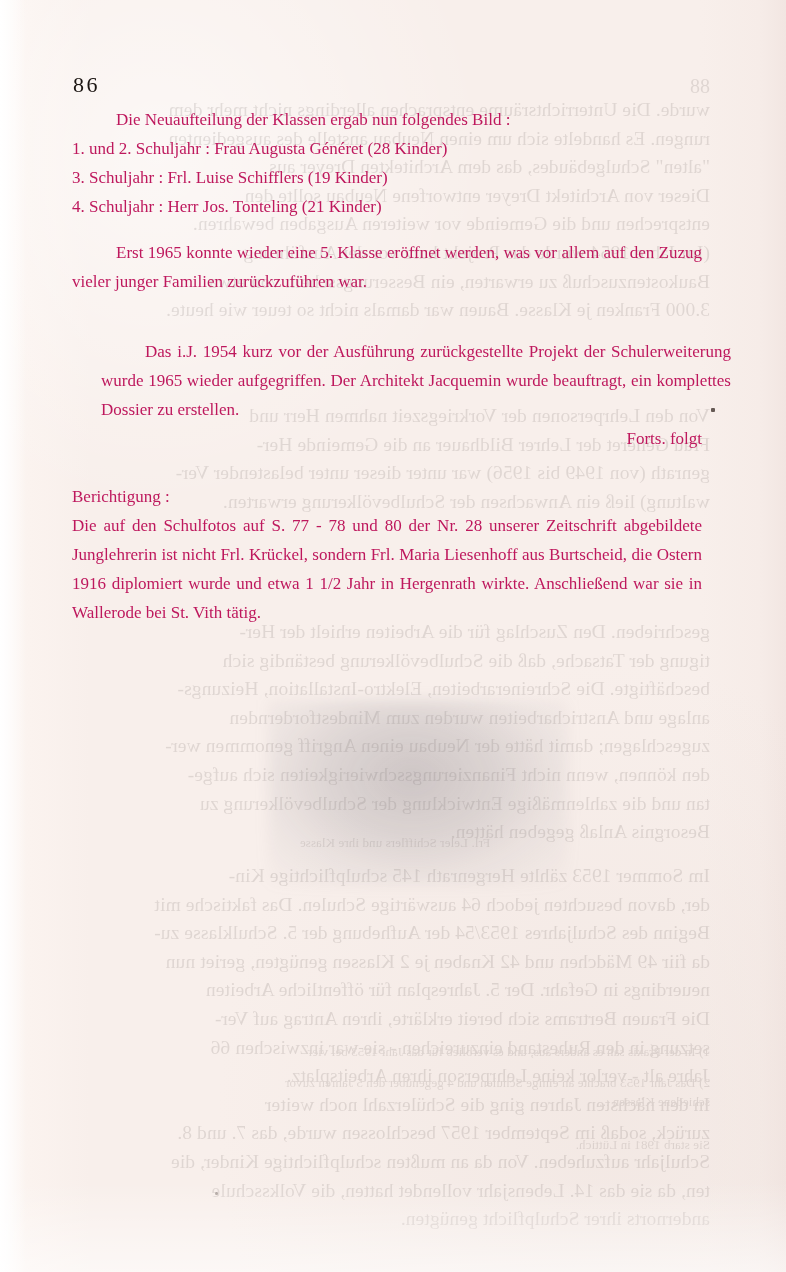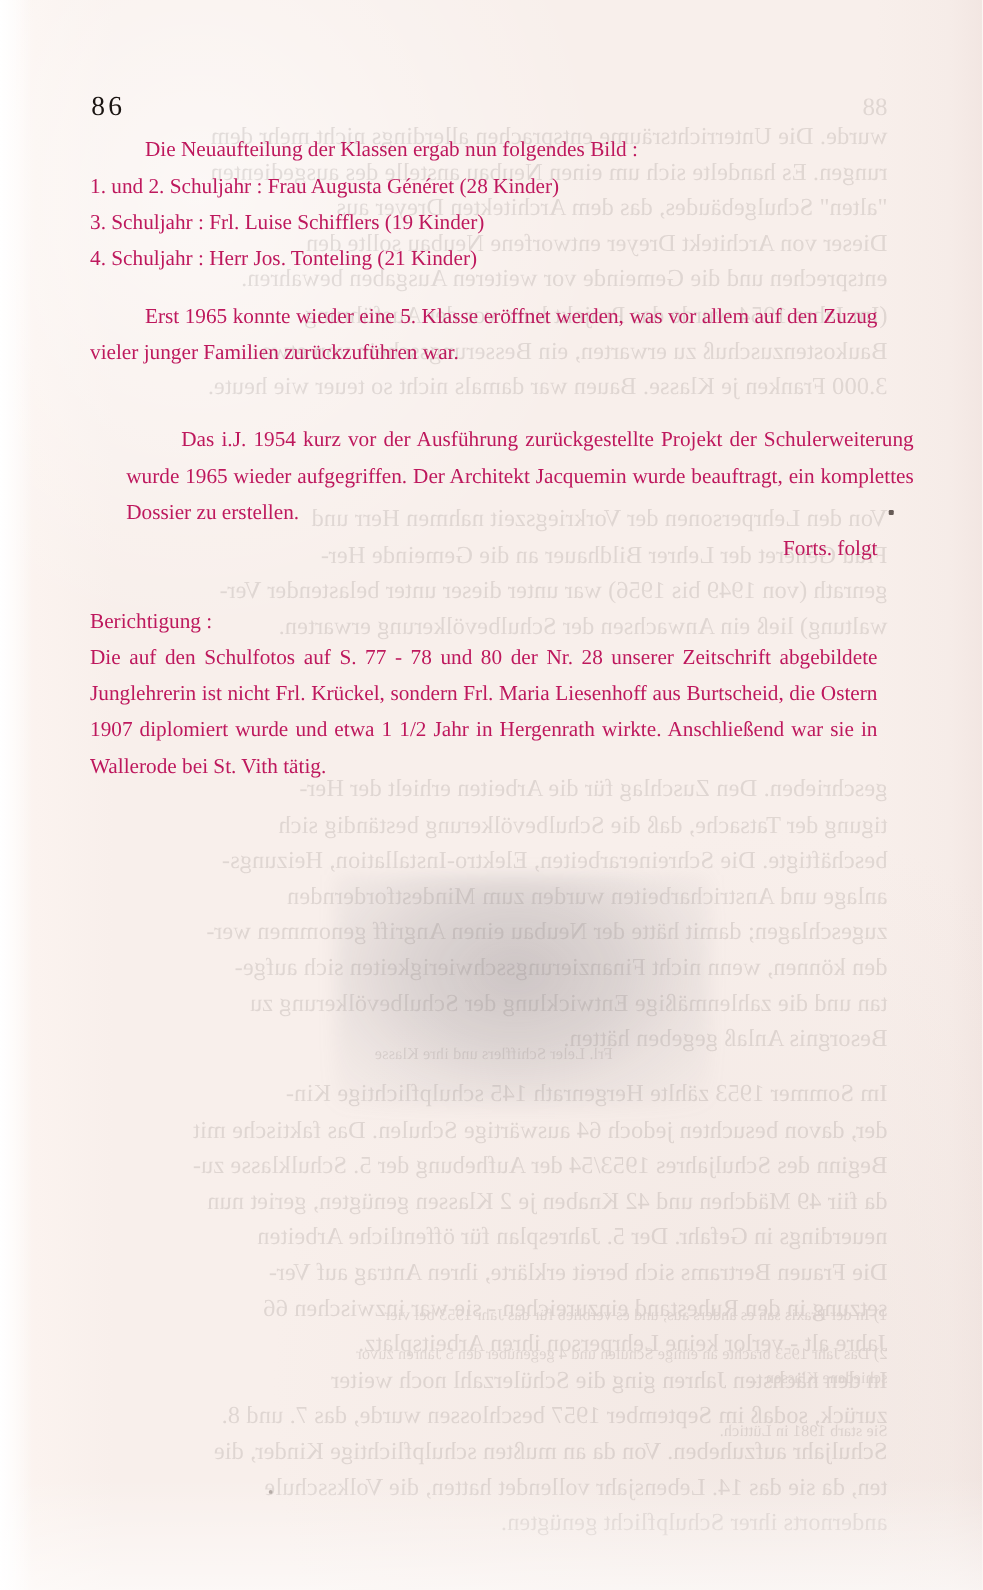--- a/index.html
+++ b/index.html
@@ -214,21 +214,21 @@
     </div>
 
     <div class="col ind" style="top:238px;">Erst 1965 konnte wieder eine 5. Klasse eröffnet werden, was vor allem auf den Zuzug vieler junger Familien zurückzuführen war.</div>
 
     <div class="col ind" style="top:337px;margin-left:29px;">Das i.J. 1954 kurz vor der Ausführung zurückgestellte Projekt der Schulerweiterung wurde 1965 wieder aufgegriffen. Der Architekt Jacquemin wurde beauftragt, ein komplettes Dossier zu erstellen.</div>
 
     <div class="col rightline" style="top:424px;">Forts. folgt</div>
 
     <div class="col nojust" style="top:482px;">Berichtigung :</div>
 
-    <div class="col" style="top:511px;">Die auf den Schulfotos auf S. 77 - 78 und 80 der Nr. 28 unserer Zeitschrift abgebildete Junglehrerin ist nicht Frl. Krückel, sondern Frl. Maria Liesenhoff aus Burtscheid, die Ostern 1907 diplomiert wurde und etwa 1 1/2 Jahr in Hergenrath wirkte. Anschließend war sie in Wallerode bei St. Vith tätig.</div>
+    <div class="col" style="top:511px;">Die auf den Schulfotos auf S. 77 - 78 und 80 der Nr. 28 unserer Zeitschrift abgebildete Junglehrerin ist nicht Frl. Krückel, sondern Frl. Maria Liesenhoff aus Burtscheid, die Ostern 1916 diplomiert wurde und etwa 1 1/2 Jahr in Hergenrath wirkte. Anschließend war sie in Wallerode bei St. Vith tätig.</div>
 
 
   </div>
 
   <div class="speck"></div>
   <div class="speck2"></div>
 
   <div class="edge-left"></div>
   <div class="edge-bottom"></div>
 

